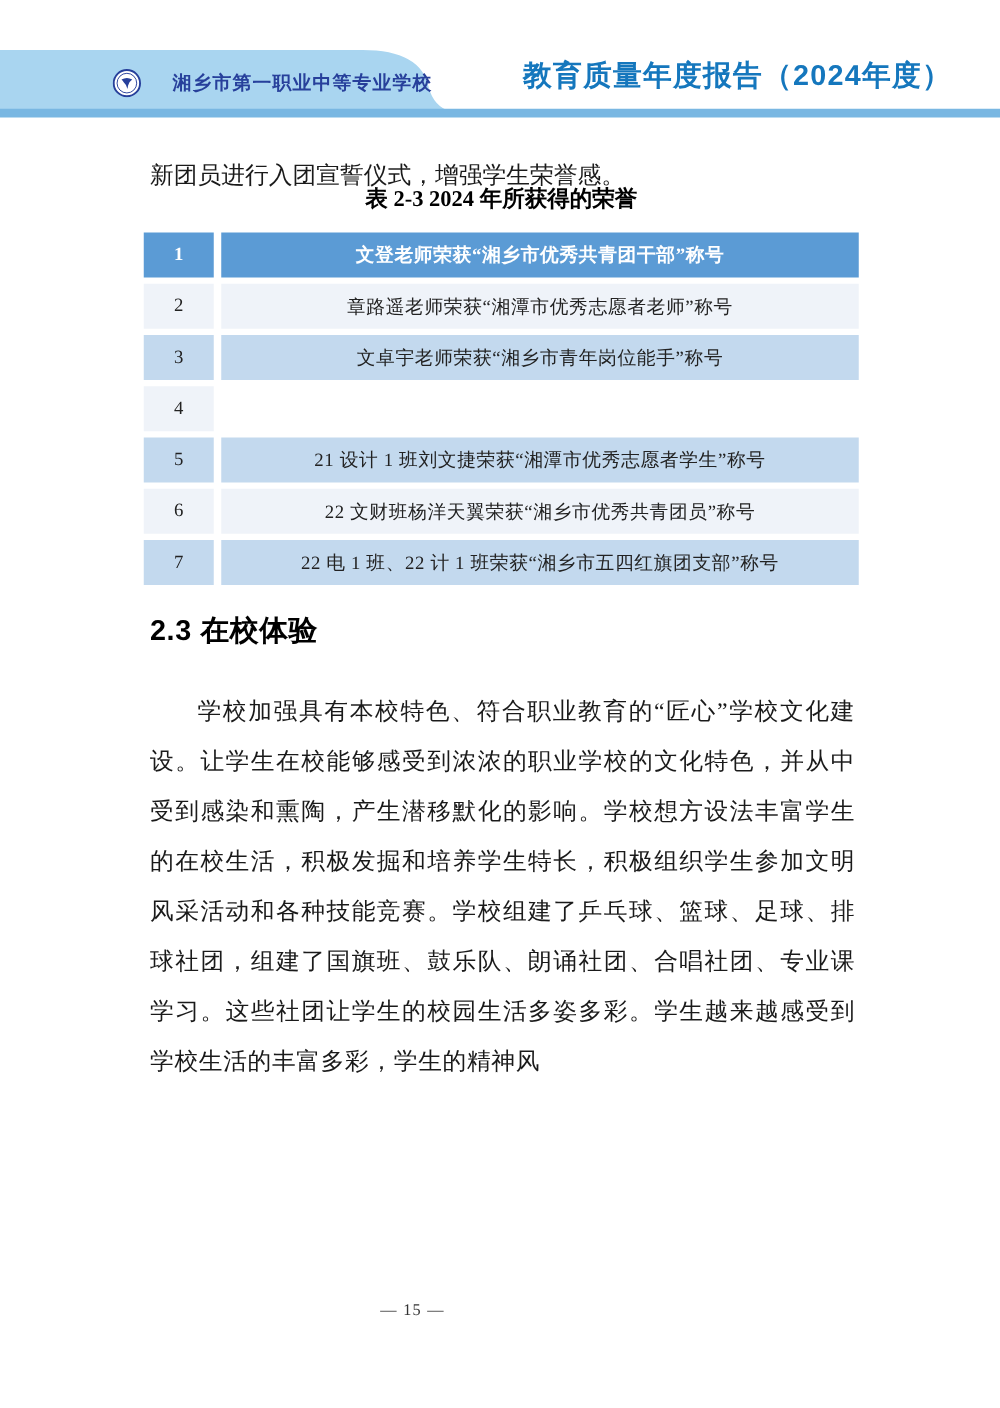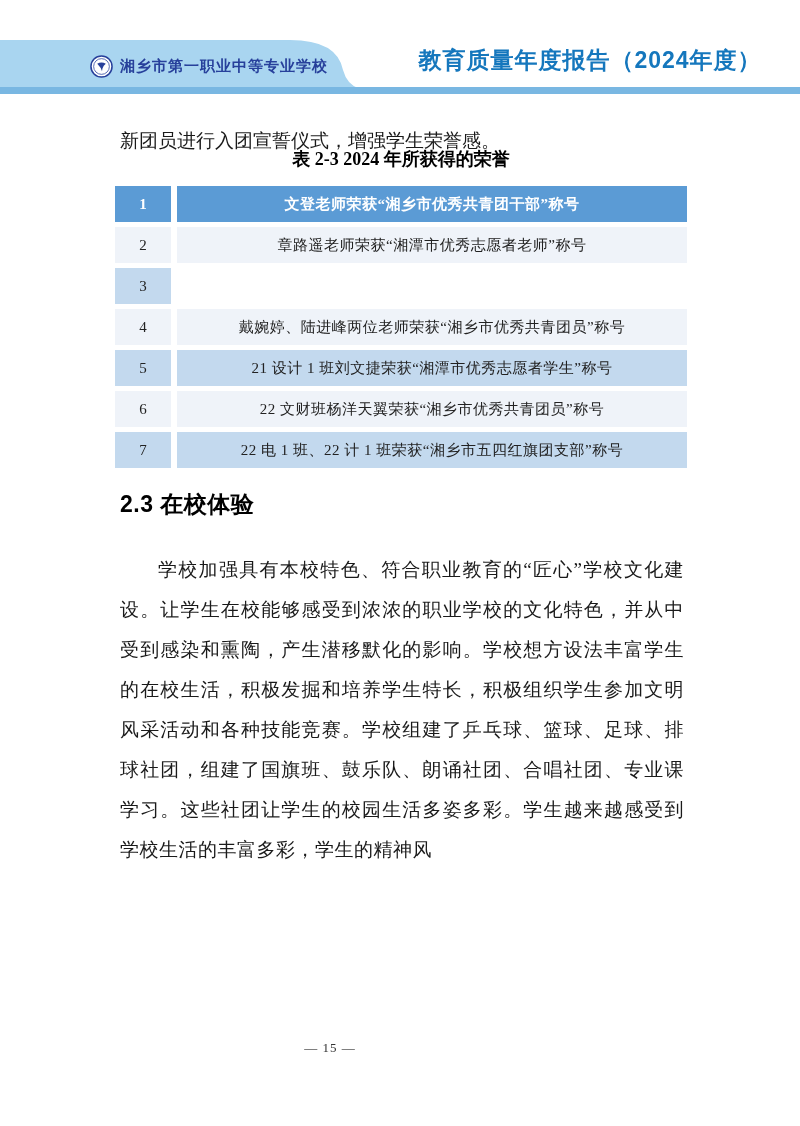--- a/index.html
+++ b/index.html
@@ -14,21 +14,21 @@
 
   
   .header { position:absolute; left:0; top:0; width:800px; height:96px; }
   .swoosh { position:absolute; left:0; top:40px; width:360px; height:49px; }
   .header-bar {
     position:absolute; left:0; top:87px; width:800px; height:7px;
     background:#79B7E2;
   }
   .school-brand {
     position:absolute; left:90px; top:55px;
-    display:flex; align-items:center; gap:7px; z-index:2;
+    display:flex; align-items:center; gap:25px; z-index:2;
   }
   .logo { width:23px; height:23px; flex:0 0 auto; }
   .school-name {
     font-size:15px; font-weight:bold; color:#27409B;
     font-family:"Liberation Serif","DejaVu Serif",serif;
     letter-spacing:1px; white-space:nowrap;
   }
   .report-title {
     position:absolute; left:390px; top:45px; width:400px;
     text-align:center;
@@ -117,24 +117,24 @@
   <div class="t-row">
     <div class="t-num">1</div>
     <div class="t-text">文登老师荣获“湘乡市优秀共青团干部”称号</div>
   </div>
   <div class="t-row">
     <div class="t-num">2</div>
     <div class="t-text">章路遥老师荣获“湘潭市优秀志愿者老师”称号</div>
   </div>
   <div class="t-row">
     <div class="t-num">3</div>
+    <div class="t-text">文卓宇老师荣获“湘乡市青年岗位能手”称号</div>
   </div>
   <div class="t-row">
     <div class="t-num">4</div>
-    <div class="t-text">戴婉婷、陆进峰两位老师荣获“湘乡市优秀共青团员”称号</div>
   </div>
   <div class="t-row">
     <div class="t-num">5</div>
     <div class="t-text">21 设计 1 班刘文捷荣获“湘潭市优秀志愿者学生”称号</div>
   </div>
   <div class="t-row">
     <div class="t-num">6</div>
     <div class="t-text">22 文财班杨洋天翼荣获“湘乡市优秀共青团员”称号</div>
   </div>
   <div class="t-row">

